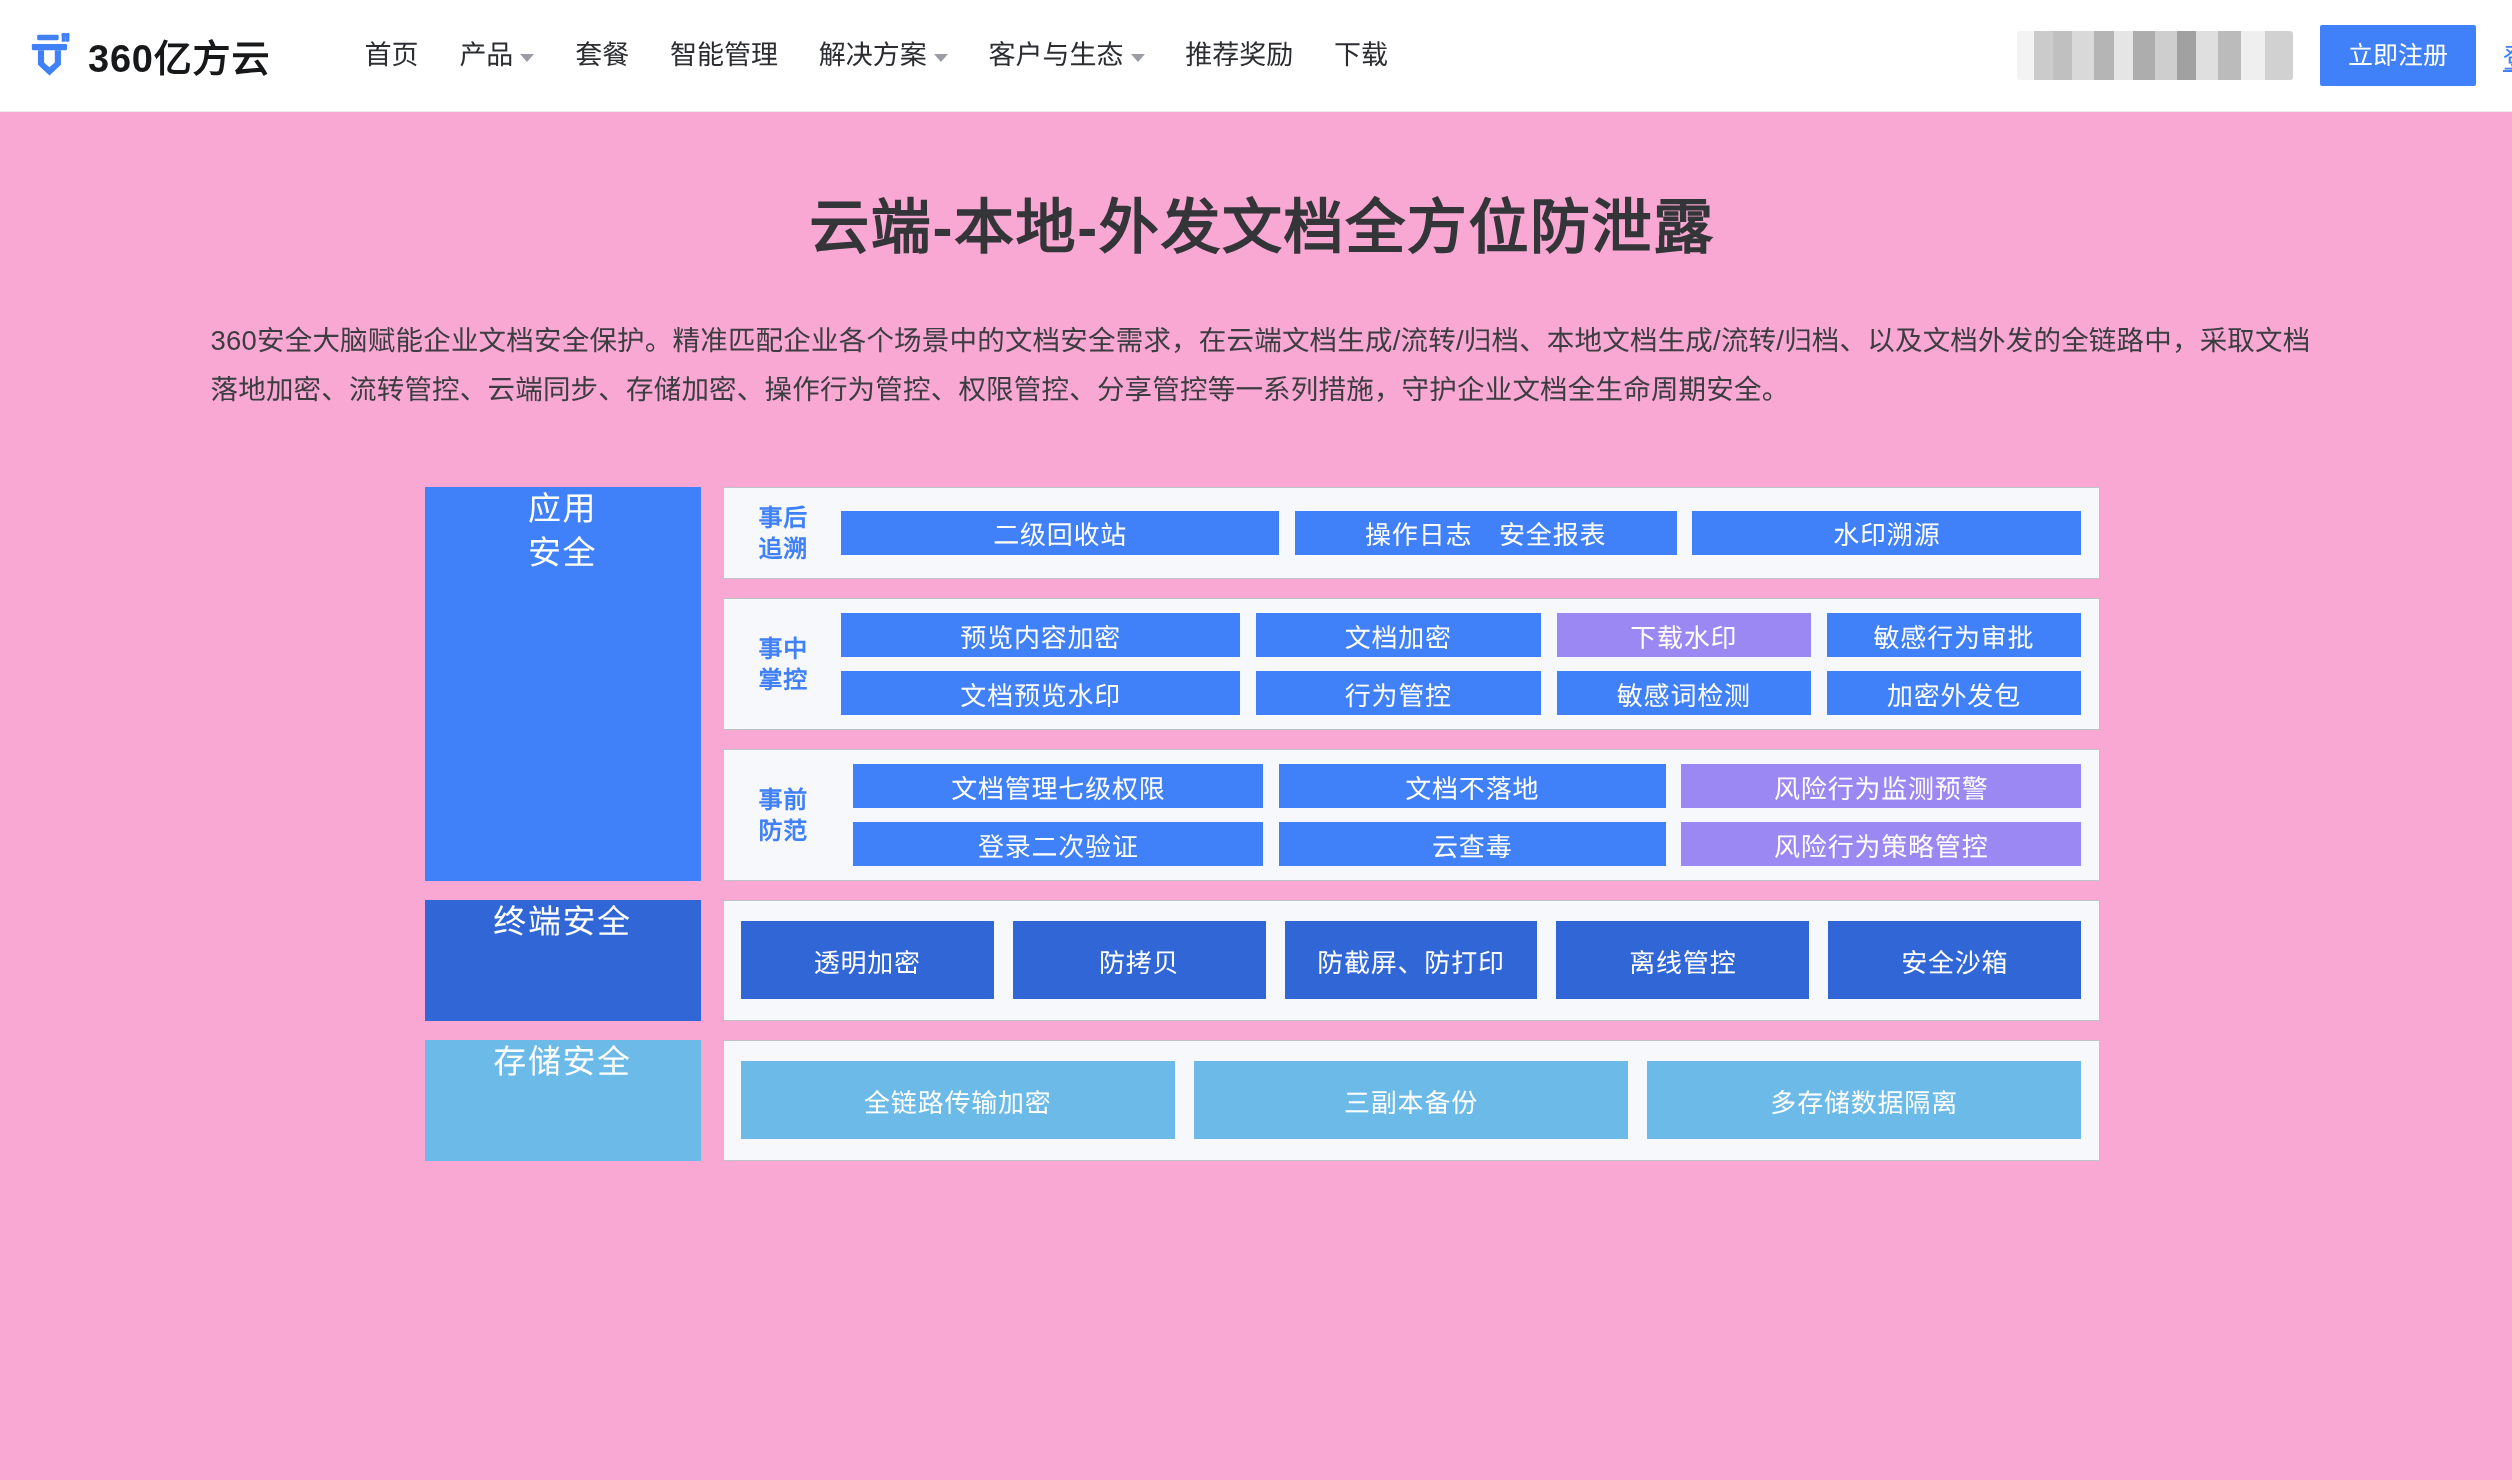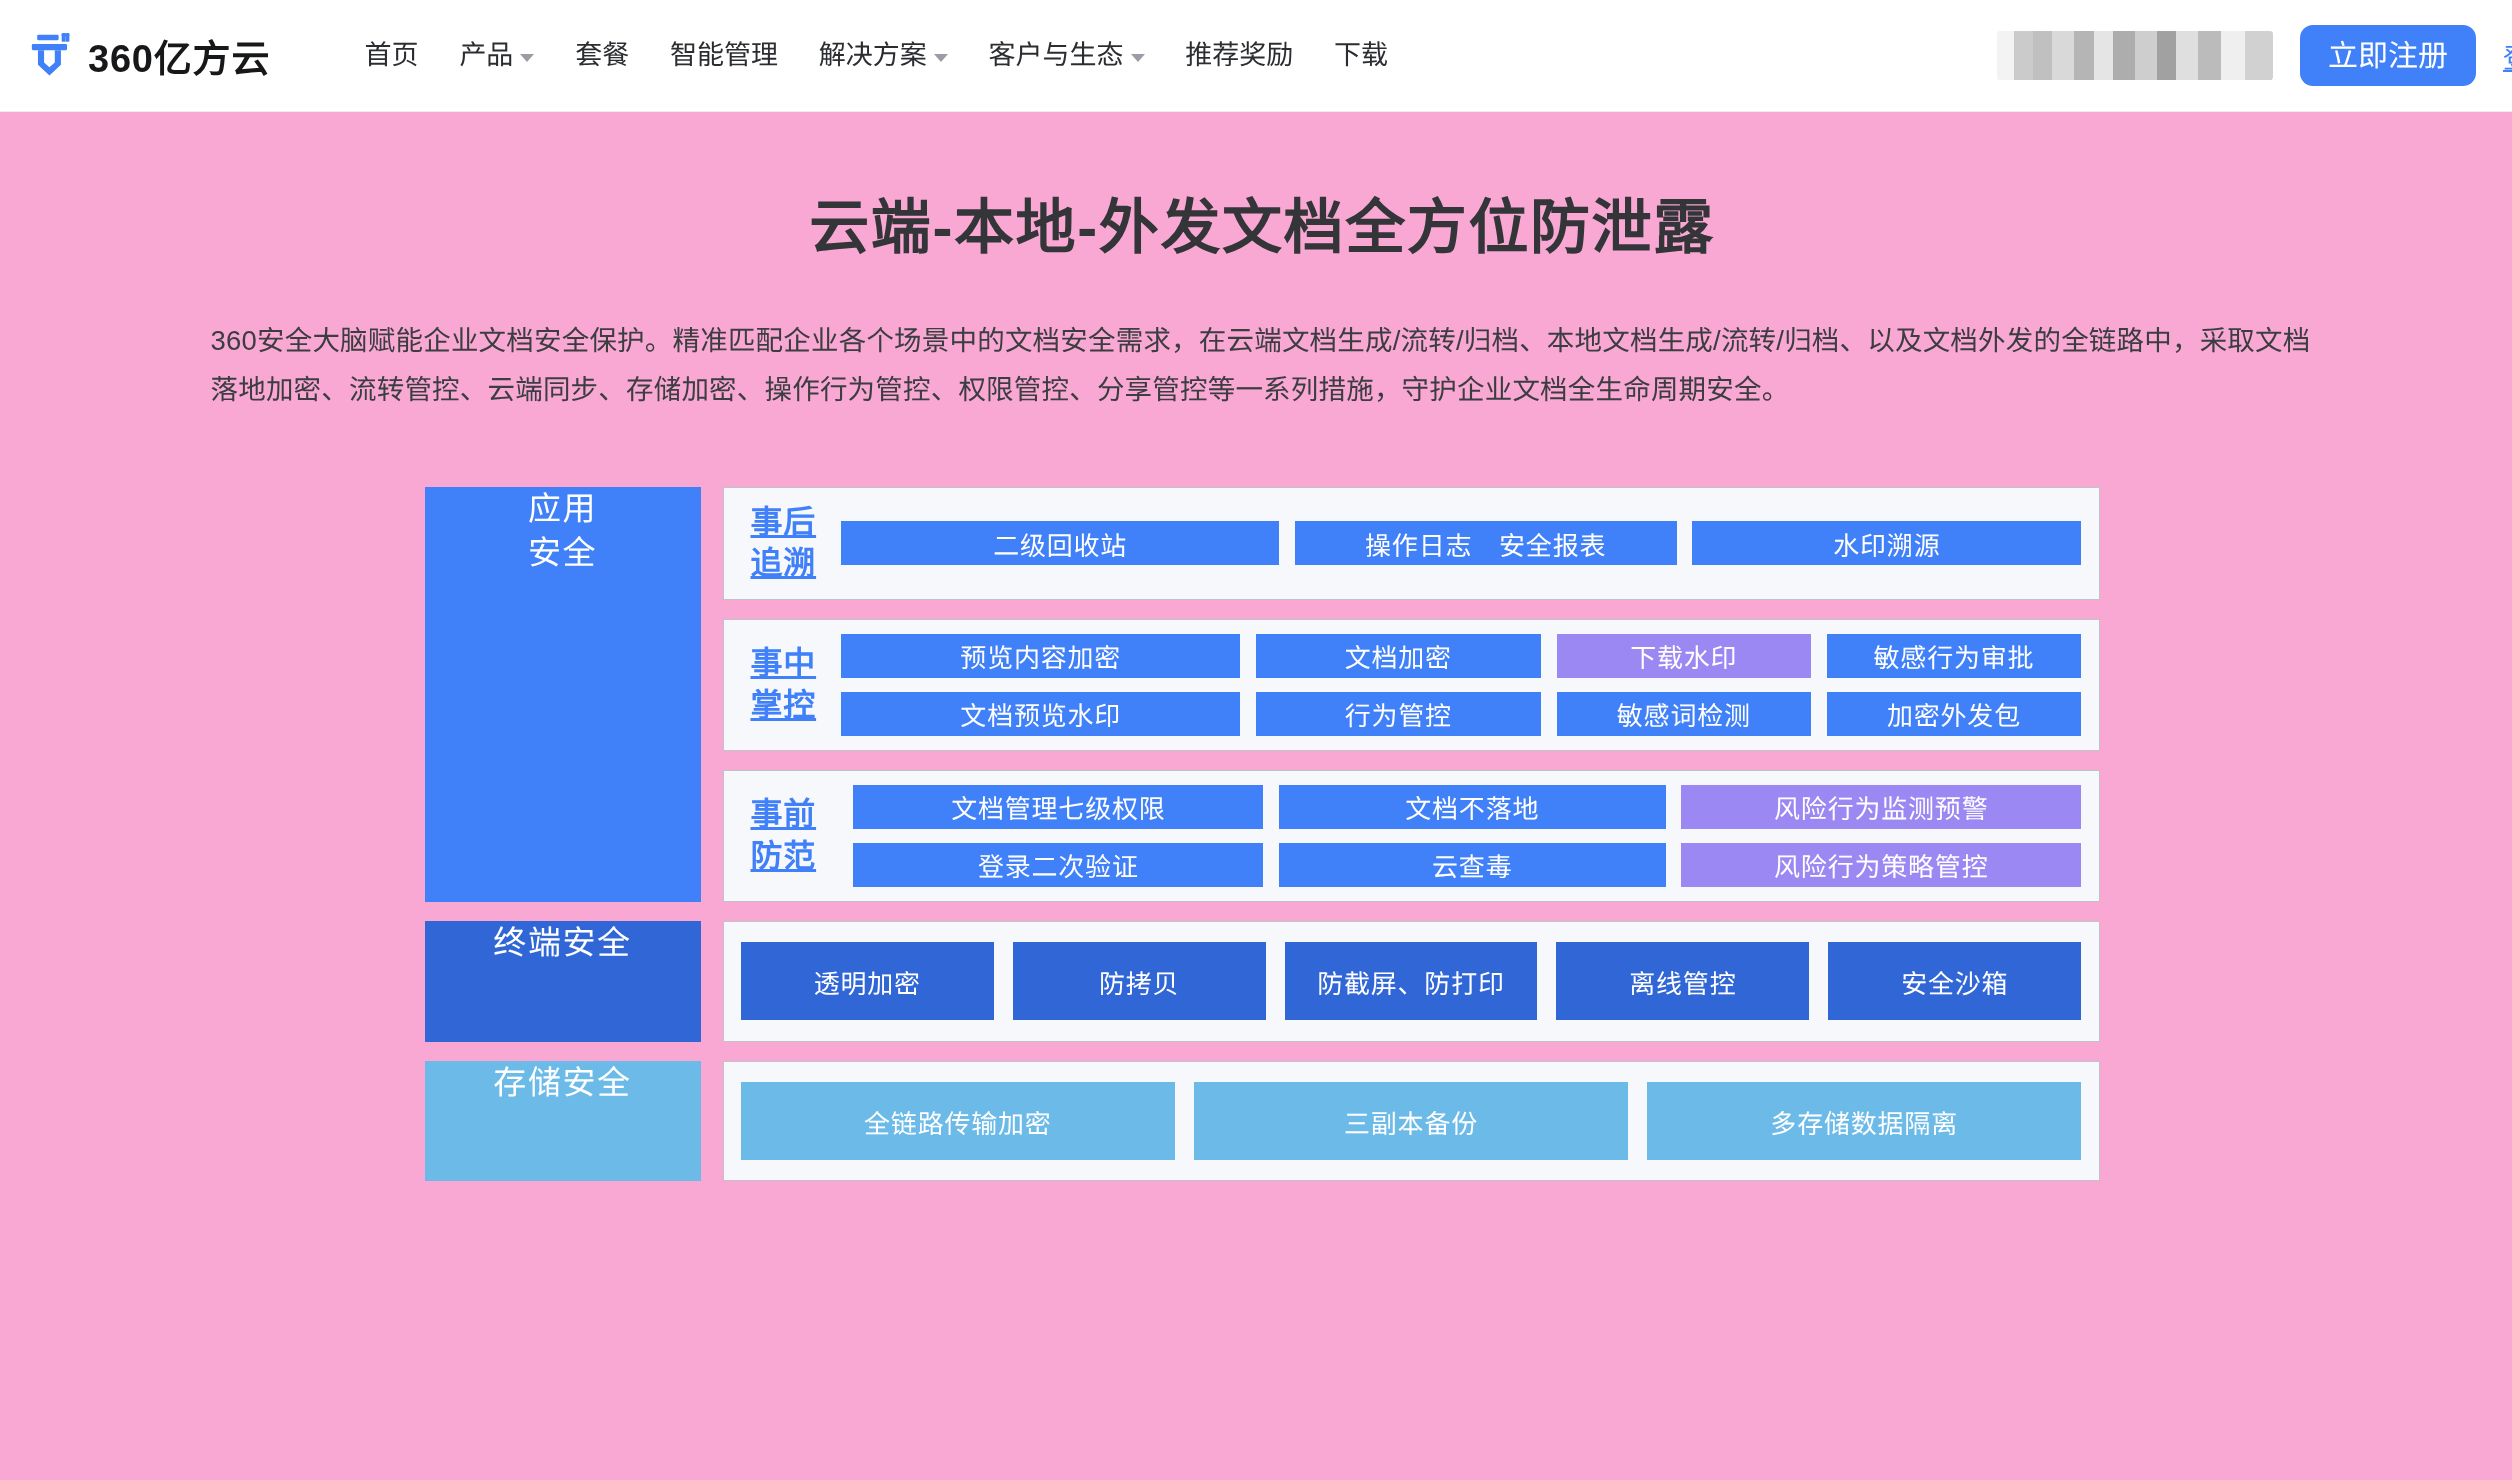--- a/index.html
+++ b/index.html
@@ -88,24 +88,24 @@
         #a9a9aa 42% 50%, #cccccd 50% 58%, #9d9d9e 58% 65%,
         #dedede 65% 73%, #b8b8b9 73% 81%, #efeff0 81% 90%,
         #cfcfd0 90% 100%);
     filter: blur(0.3px);
     opacity: 0.95;
   }
 
   .btn-register {
     background: #4080f8;
     color: #ffffff;
-    font-size: 30px;
+    font-size: 25px;
     font-weight: 400;
     border: none;
-    border-radius: 13px;
+    border-radius: 2px;
     padding: 0 28px;
     height: 61px;
     line-height: 61px;
     cursor: pointer;
     white-space: nowrap;
     font-family: "Liberation Sans", "DejaVu Sans", sans-serif;
   }
   .link-login {
     font-size: 27.5px;
     color: #4080f8;
@@ -186,27 +186,26 @@
     border: 1.6px solid #bfc2c7;
     background: #f7f8fb;
     display: flex;
     align-items: center;
     padding: 14px 17.3px;
   }
 
   .group-title {
     flex: 0 0 85px;
     color: #4080f8;
-    font-size: 32px;
+    font-size: 24px;
     font-weight: 700;
     line-height: 1.3;
     text-align: center;
     letter-spacing: 0.8px;
     margin-right: 15.7px;
-    text-decoration: underline;
   }
 
   .group-rows {
     flex: 1 1 auto;
     display: flex;
     flex-direction: column;
     gap: 14px;
   }
   .group-row {
     display: flex;

